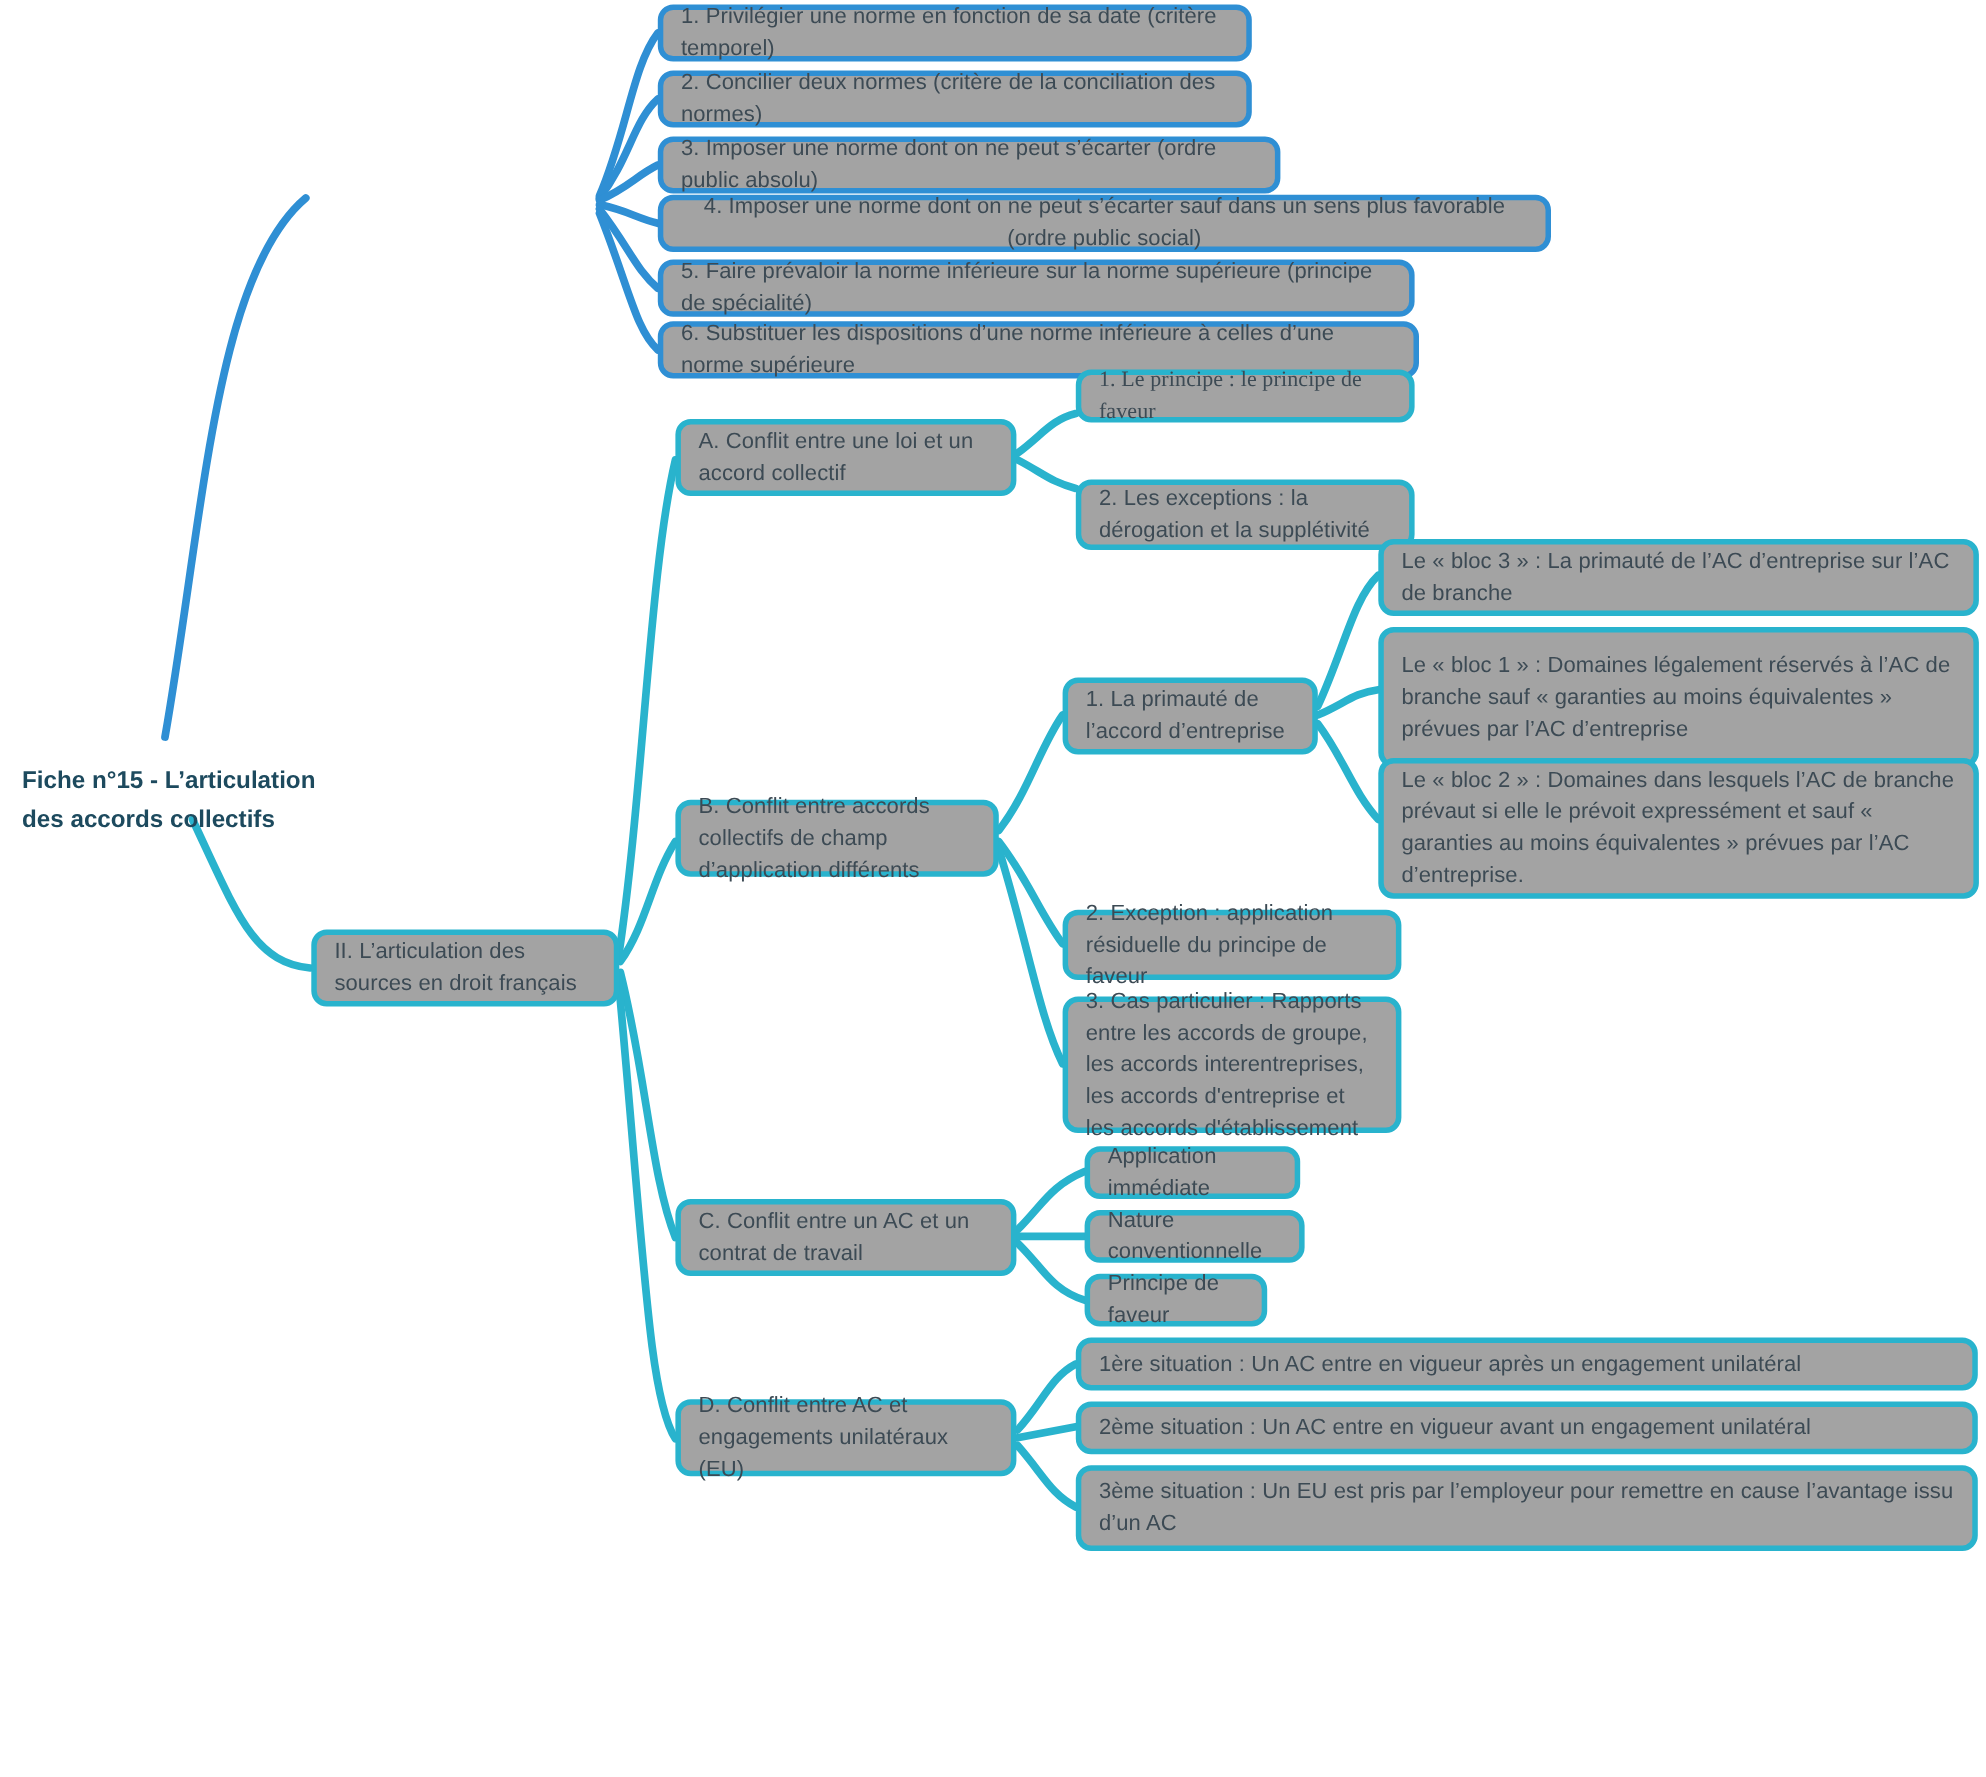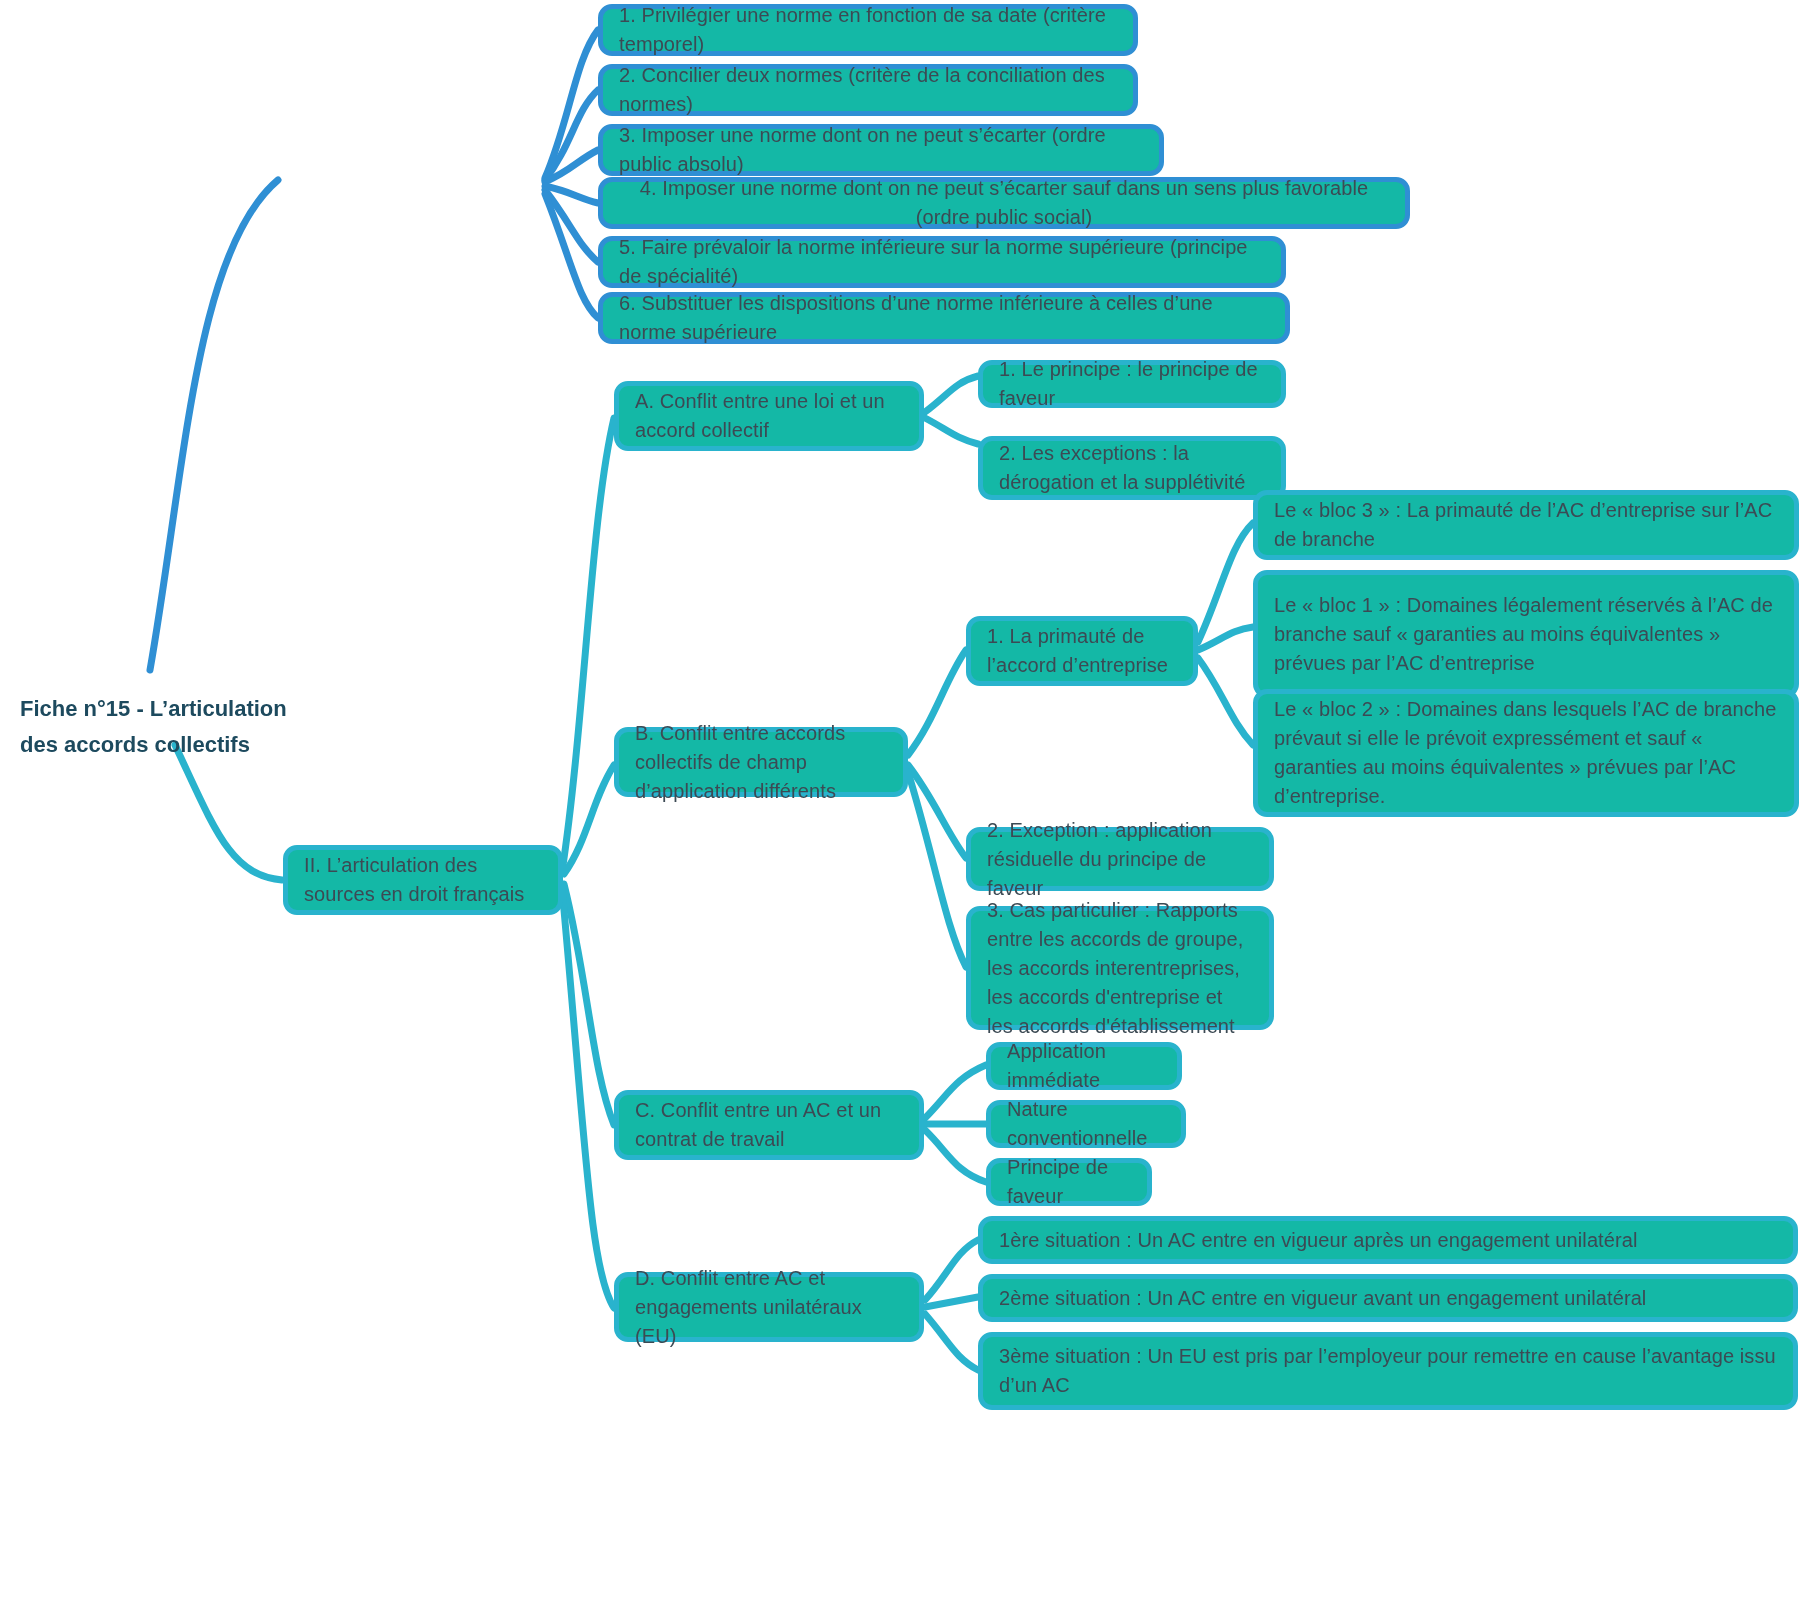--- a/index.html
+++ b/index.html
@@ -1,19 +1,19 @@
 <!DOCTYPE html>
 <html><head>
 <meta charset="utf-8">
 <style>
   html,body{margin:0;padding:0;background:#ffffff;}
   body{font-family:"Liberation Sans","DejaVu Sans",sans-serif;}
   #stage{position:relative;width:1805px;height:1615px;overflow:hidden;background:#fff;}
   #wires{position:absolute;left:0;top:0;width:1805px;height:1615px;}
-  .node{position:absolute;box-sizing:border-box;background:#14b8a6;border-radius:14px;
+  .node{position:absolute;box-sizing:border-box;background:#a3a3a3;border-radius:14px;
         display:flex;align-items:center;z-index:3;}
   .node .txt{display:block;width:100%;color:#3c4a54;font-size:20px;line-height:29px;
              letter-spacing:.1px;}
   .b1{border:5px solid #2f8fd4;}
   .b2{border:5px solid #29b3cd;}
   .pad{padding:8px 16px;}
   #root{position:absolute;left:20px;top:691px;width:300px;z-index:3;}
   #root .rtxt{color:#1d4a5e;font-weight:bold;font-size:22px;line-height:36px;}
 </style>
 </head>
@@ -87,21 +87,21 @@
     <span class="txt">6. Substituer les dispositions d’une norme inférieure à celles d’une norme supérieure</span>
   </div>
 
   <div class="node b2 pad" style="left:283px;top:845px;width:280px;height:70px;">
     <span class="txt">II. L’articulation des sources en droit français</span>
   </div>
 
   <div class="node b2 pad" style="left:614px;top:381px;width:310px;height:70px;">
     <span class="txt">A. Conflit entre une loi et un accord collectif</span>
   </div>
-  <div class="node b2 pad" style="left:978px;top:360px;width:308px;height:48px;">
+  <div class="node b2 pad" style="left:978px;top:336px;width:308px;height:48px;font-family:Liberation Serif, serif;">
     <span class="txt">1. Le principe : le principe de faveur</span>
   </div>
   <div class="node b2 pad" style="left:978px;top:412px;width:308px;height:64px;margin-top:24px;">
     <span class="txt">2. Les exceptions : la dérogation et la supplétivité</span>
   </div>
 
   <div class="node b2 pad" style="left:614px;top:727px;width:294px;height:70px;">
     <span class="txt">B. Conflit entre accords collectifs de champ d’application différents</span>
   </div>
 

